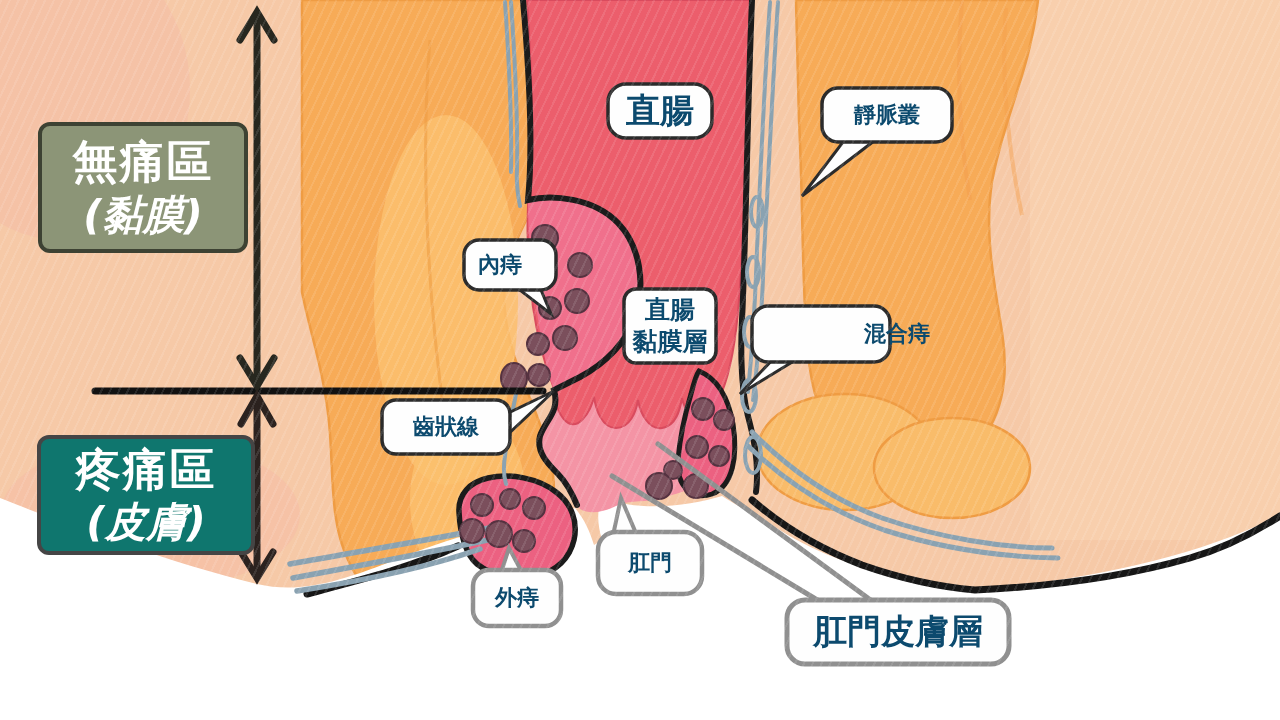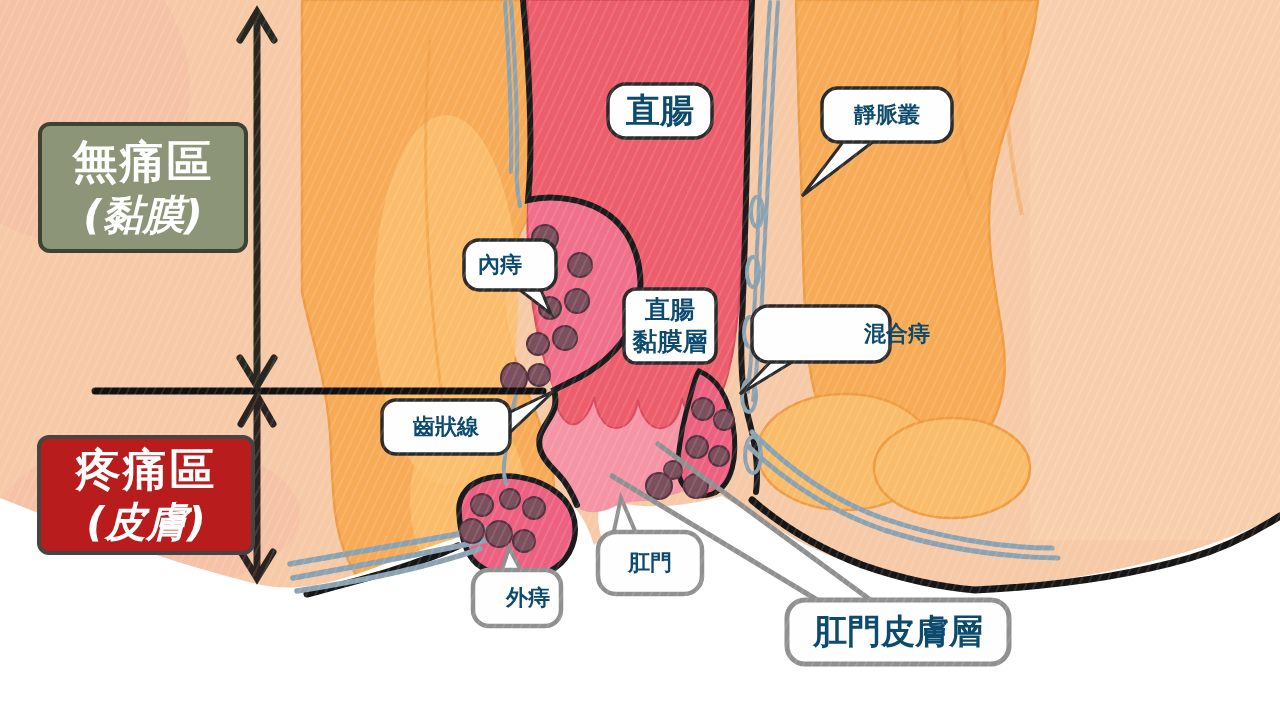--- a/index.html
+++ b/index.html
@@ -4,21 +4,21 @@
 <style>
   html,body{margin:0;padding:0;background:#fff;}
   #stage{position:relative;width:1280px;height:720px;overflow:hidden;
          font-family:"DejaVu Sans","Liberation Sans",sans-serif;}
   #art{position:absolute;left:0;top:0;}
   .zonebox{position:absolute;display:flex;flex-direction:column;align-items:center;justify-content:center;
            border-radius:12px;color:#fff;font-weight:bold;text-align:center;line-height:1.22;z-index:3;}
   .zonebox .l1{font-size:45px;letter-spacing:2px;}
   .zonebox .l2{font-size:41px;font-style:italic;}
   #zone-painless{left:38px;top:122px;width:202px;height:123px;background:#8c9577;border:4px solid #3d4233;}
-  #zone-painful{left:37px;top:435px;width:210px;height:112px;background:#b91c1c;border:4px solid #454545;}
+  #zone-painful{left:37px;top:435px;width:210px;height:112px;background:#0f766e;border:4px solid #454545;}
   .bubbletext{position:absolute;display:flex;flex-direction:column;align-items:center;justify-content:center;
               color:#0c4a6e;font-weight:bold;z-index:4;pointer-events:none;white-space:nowrap;}
   .fs34{font-size:34px;} .fs31{font-size:22px;} .fs25{font-size:25px;line-height:1.3;}
   
   #hatch{position:absolute;left:0;top:0;width:1280px;height:720px;z-index:2;pointer-events:none;
          background:repeating-linear-gradient(115deg,rgba(255,255,255,.10) 0 2px,rgba(255,255,255,0) 2px 8px);}
 </style>
 </head>
 <body>
 
@@ -160,17 +160,17 @@
 
 <div class="bubbletext fs34" style="left:608px;top:84px;width:104px;height:54px;">直腸</div>
 <div class="bubbletext fs31" style="left:822px;top:88px;width:130px;height:54px;">靜脈叢</div>
 <div class="bubbletext fs31" style="left:464px;top:240px;width:72px;height:50px;">內痔</div>
 <div class="bubbletext fs25" style="left:624px;top:289px;width:92px;height:74px;">
   <span>直腸</span>
   <span>黏膜層</span>
 </div>
 <div class="bubbletext fs31" style="left:788px;top:306px;width:138px;height:56px;margin-left:40px;">混合痔</div>
 <div class="bubbletext fs31" style="left:382px;top:400px;width:128px;height:54px;border-radius:10px;">齒狀線</div>
-<div class="bubbletext fs31" style="left:484px;top:570px;width:88px;height:56px;">外痔</div>
+<div class="bubbletext fs31" style="left:473px;top:570px;width:88px;height:56px;">外痔</div>
 <div class="bubbletext fs34" style="left:787px;top:600px;width:222px;height:64px;">肛門皮膚層</div>
 <div class="bubbletext fs31" style="left:598px;top:532px;width:104px;height:62px;">肛門</div>
 
 </div>
 
 </body></html>

